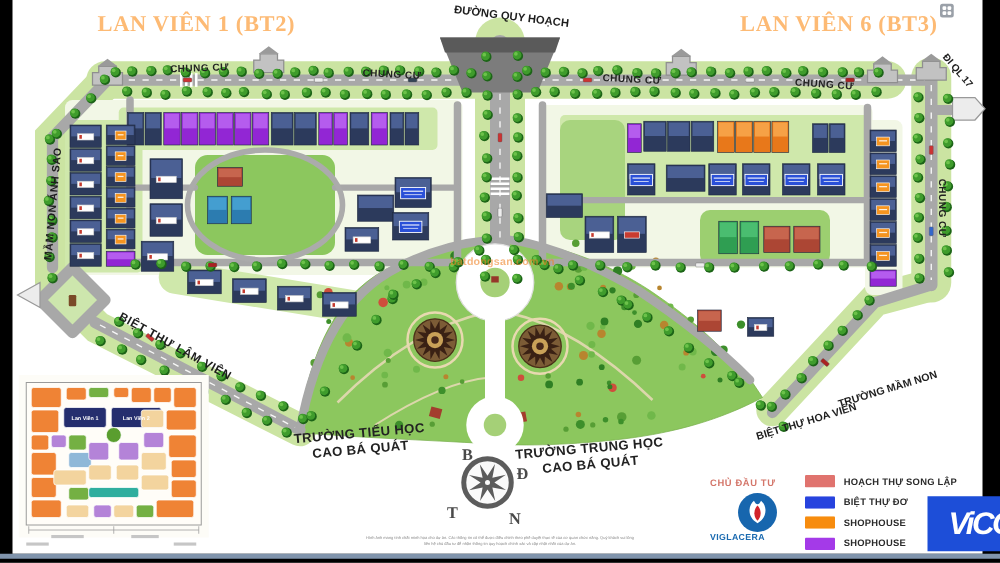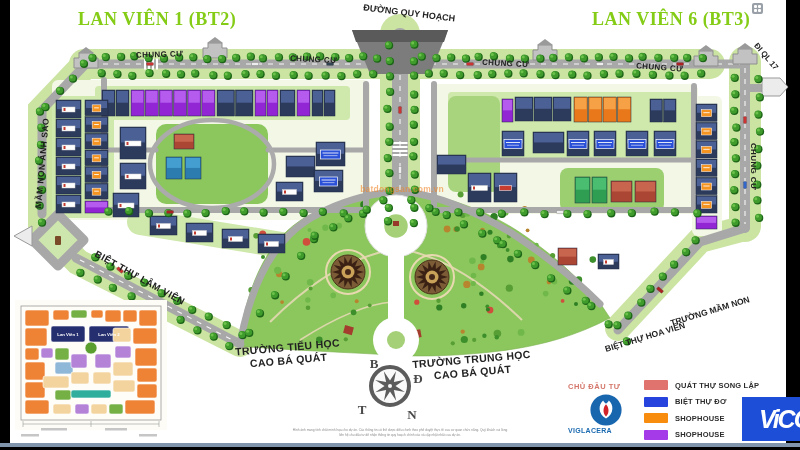--- a/index.html
+++ b/index.html
@@ -1,25 +1,25 @@
 <!DOCTYPE html>
 <html><head>
 <meta charset="utf-8">
 <style>
   html,body{margin:0;padding:0;background:#000;}
   .stage{position:relative;width:800px;height:450px;background:#000;overflow:hidden;
          font-family:"Liberation Sans",sans-serif;}
   #plan{position:absolute;left:0;top:0;width:800px;height:450px;}
   .lbl{position:absolute;white-space:nowrap;font-weight:bold;color:#1e1e1e;}
-  .title{font-family:"Liberation Serif",serif;font-size:18px;font-weight:bold;color:#84cc16;letter-spacing:.5px;}
+  .title{font-family:"Liberation Serif",serif;font-size:18px;font-weight:bold;color:#fdba74;letter-spacing:.5px;}
   .chungcu{font-size:8px;letter-spacing:.4px;color:#222;}
   .school{position:absolute;text-align:center;font-weight:bold;color:#222;font-size:10.5px;line-height:1.2;letter-spacing:.3px;}
   .cletter{font-family:"Liberation Serif",serif;font-size:13px;font-weight:bold;fill:#4a4a4a;text-anchor:middle;}
   .disc{font-size:3.2px;fill:#8a8a8a;text-anchor:middle;}
-  .watermark{position:absolute;left:352px;top:184px;width:100px;text-align:center;
+  .watermark{position:absolute;left:352px;top:204px;width:100px;text-align:center;
              font-size:8.5px;font-weight:bold;color:#f08428;opacity:.6;letter-spacing:.2px;}
   .inset{position:absolute;left:13px;top:296px;width:156px;height:146px;}
   .inset svg{width:156px;height:146px;}
   .inset-label{font-size:4.3px;font-weight:bold;fill:#fff;text-anchor:middle;}
   .dev{position:absolute;left:568px;top:382px;width:76px;}
   .dev-heading{font-size:7.5px;font-weight:bold;color:#d4766a;letter-spacing:.5px;}
   .dev-logo{margin:2px auto 0;width:34px;height:34px;}
   .dev-name{font-size:7px;font-weight:bold;color:#1a6ab0;letter-spacing:.3px;}
   .legend{position:absolute;left:644px;top:380px;display:flex;flex-direction:column;gap:6.5px;}
   .lrow{display:flex;align-items:center;gap:7px;}
@@ -1193,21 +1193,21 @@
       </svg>
     </div>
     <div class="dev-name">VIGLACERA</div>
   </div>
 
   <div class="legend">
     <div class="lrow">
       <svg width="24" height="10">
           <rect width="24" height="10" rx="1" fill="#e0736e"></rect>
         </svg>
-      <span>QUÁT THỰ SONG LẬP</span>
+      <span>HOẠCH THỰ SONG LẬP</span>
     </div>
     <div class="lrow">
       <svg width="24" height="10">
           <rect width="24" height="10" rx="1" fill="#2743de"></rect>
         </svg>
       <span>BIỆT THỰ ĐƠ</span>
     </div>
     <div class="lrow">
       <svg width="24" height="10">
           <rect width="24" height="10" rx="1" fill="#f78c0e"></rect>

